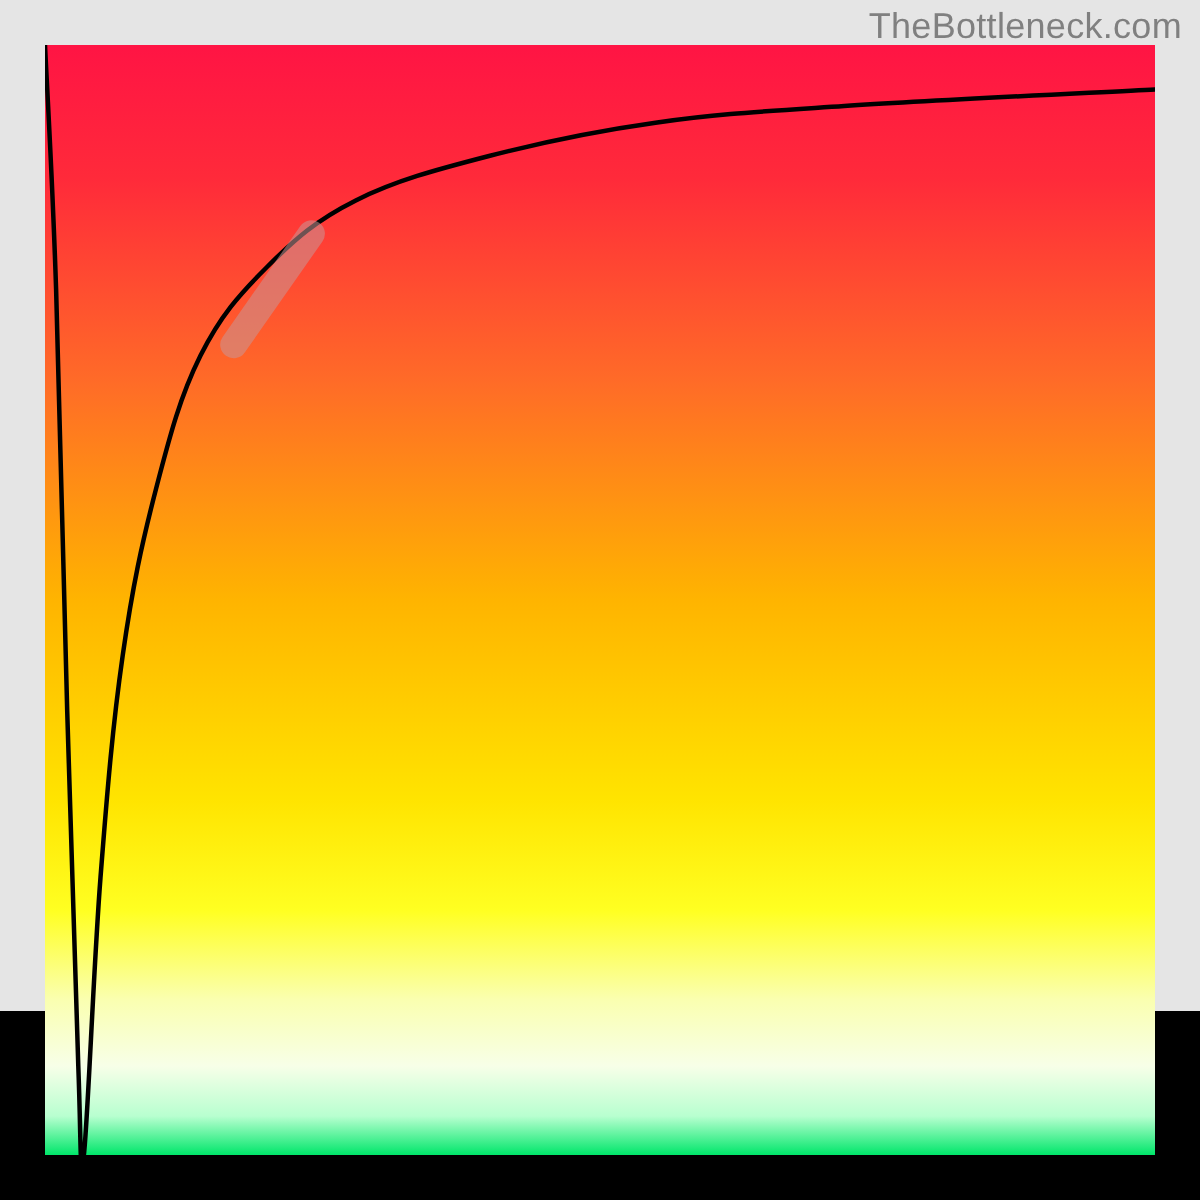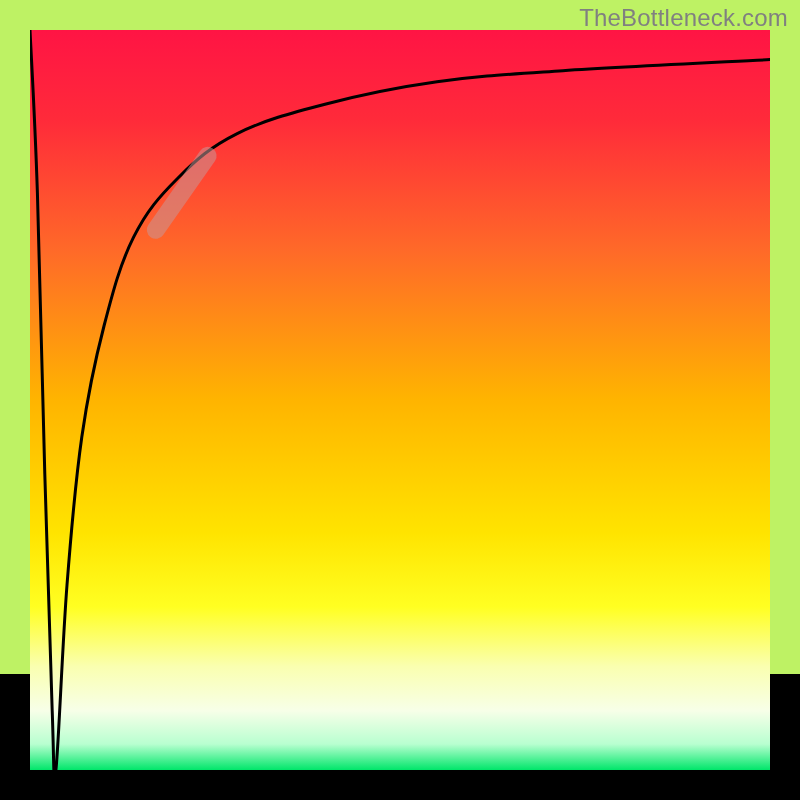--- a/index.html
+++ b/index.html
@@ -8,21 +8,21 @@
     width: 800px;
     height: 800px;
     background: #000;
     font-family: Arial, Helvetica, sans-serif;
     overflow: hidden;
   }
   .frame {
     position: relative;
     width: 800px;
     height: 674px;
-    background: #bef264;
+    background: #e5e5e5;
   }
   .watermark {
     position: absolute;
     top: 4px;
     right: 12px;
     color: #808080;
     font-size: 24px;
     font-weight: 500;
     letter-spacing: 0.2px;
     z-index: 5;

